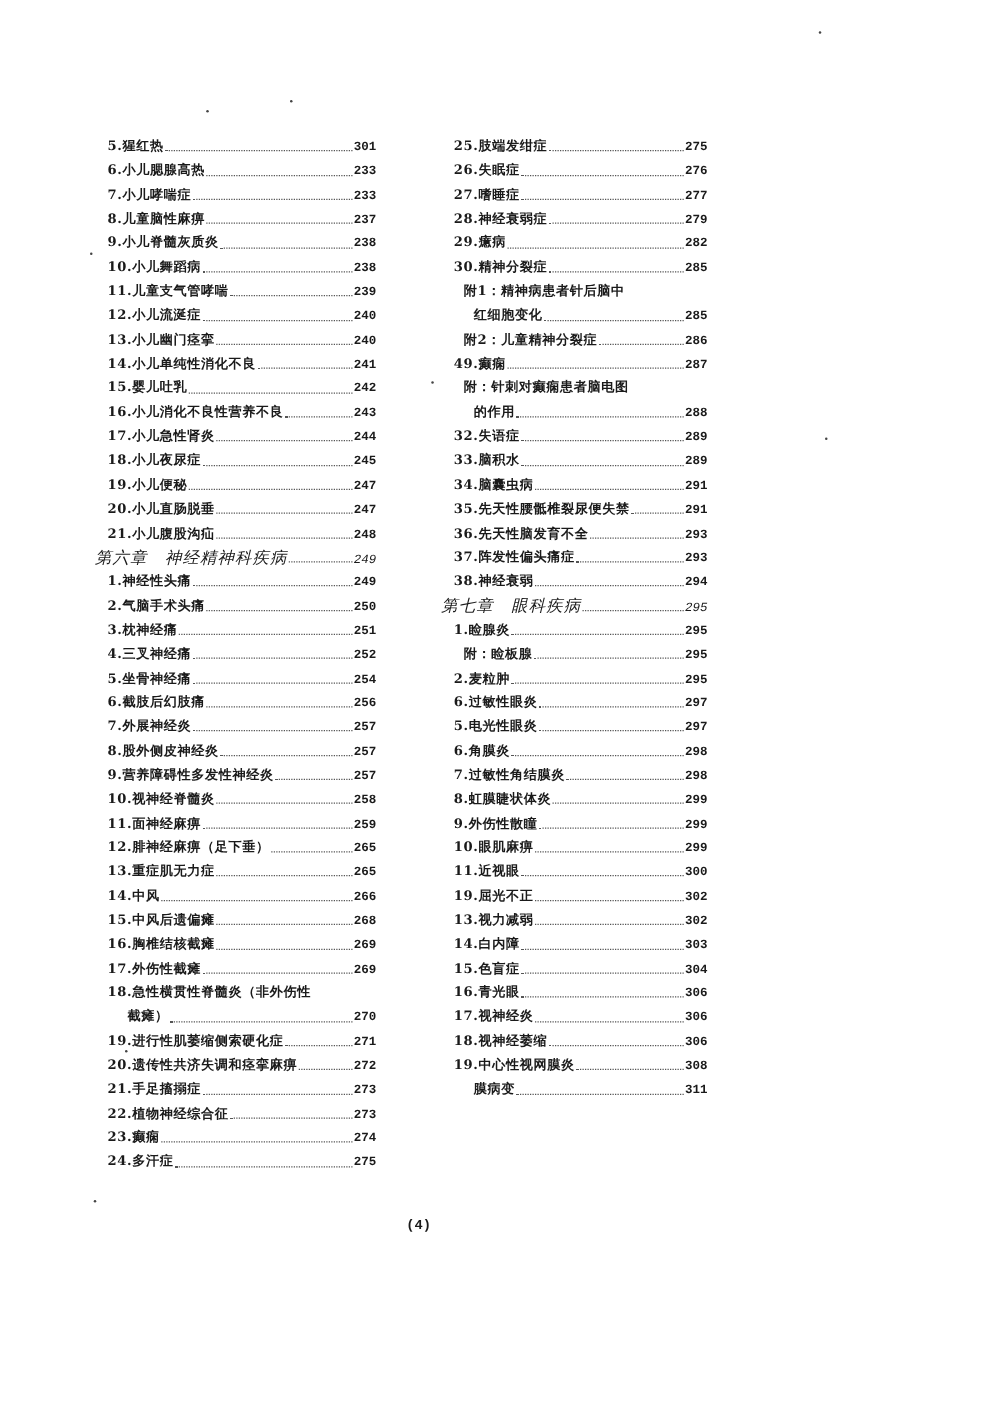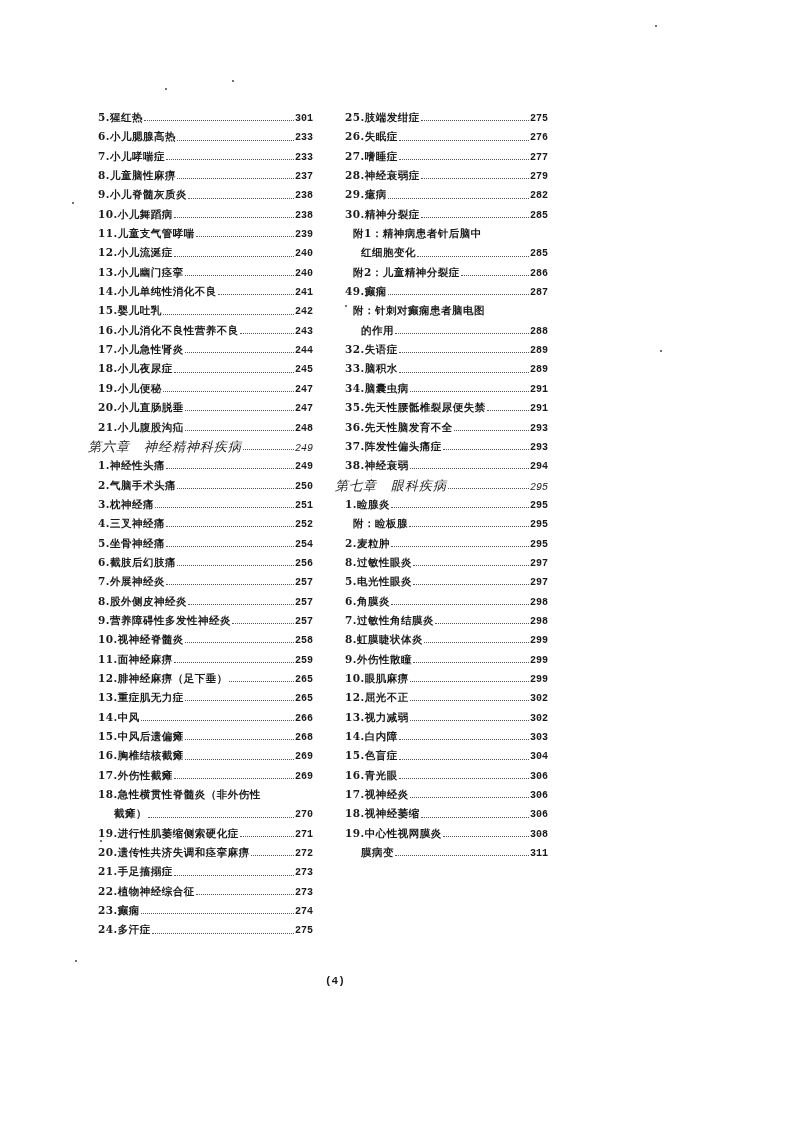--- a/index.html
+++ b/index.html
@@ -3,22 +3,22 @@
 <meta charset="utf-8">
 <style>
   html, body { margin: 0; padding: 0; }
   body {
     width: 793px; height: 1122px; background: #ffffff;
     position: relative; overflow: hidden;
     font-family: "DejaVu Serif", "Liberation Serif", serif;
     color: #1a1a1a;
   }
   .column { position: absolute; top: 108px; }
-  .col-left { left: 88px; width: 225px; }
-  .col-right { left: 335px; width: 213px; }
+  .col-left { left: 76px; width: 225px; }
+  .col-right { left: 353px; width: 213px; }
   .entry {
     display: flex; align-items: baseline;
     height: 19.35px; font-size: 10.5px; line-height: 19.35px;
     font-weight: bold; white-space: nowrap;
   }
   .entry .label { flex: 0 0 auto; letter-spacing: 0.5px; }
   .entry .dots {
     flex: 1 1 auto; overflow: hidden; margin: 0 1px;
     border-bottom: 1.3px dotted #555; height: 0; align-self: center;
     transform: translateY(3px);
@@ -361,21 +361,21 @@
       <span class="label">附：睑板腺</span>
       <span class="dots"></span>
       <span class="page">295</span>
     </div>
     <div class="entry indent1">
       <span class="label">2.麦粒肿</span>
       <span class="dots"></span>
       <span class="page">295</span>
     </div>
     <div class="entry indent1">
-      <span class="label">8.过敏性眼炎</span>
+      <span class="label">6.过敏性眼炎</span>
       <span class="dots"></span>
       <span class="page">297</span>
     </div>
     <div class="entry indent1">
       <span class="label">5.电光性眼炎</span>
       <span class="dots"></span>
       <span class="page">297</span>
     </div>
     <div class="entry indent1">
       <span class="label">6.角膜炎</span>
@@ -396,21 +396,26 @@
       <span class="label">9.外伤性散瞳</span>
       <span class="dots"></span>
       <span class="page">299</span>
     </div>
     <div class="entry indent1">
       <span class="label">10.眼肌麻痹</span>
       <span class="dots"></span>
       <span class="page">299</span>
     </div>
     <div class="entry indent1">
-      <span class="label">12.屈光不正</span>
+      <span class="label">11.近视眼</span>
+      <span class="dots"></span>
+      <span class="page">300</span>
+    </div>
+    <div class="entry indent1">
+      <span class="label">19.屈光不正</span>
       <span class="dots"></span>
       <span class="page">302</span>
     </div>
     <div class="entry indent1">
       <span class="label">13.视力减弱</span>
       <span class="dots"></span>
       <span class="page">302</span>
     </div>
     <div class="entry indent1">
       <span class="label">14.白内障</span>

